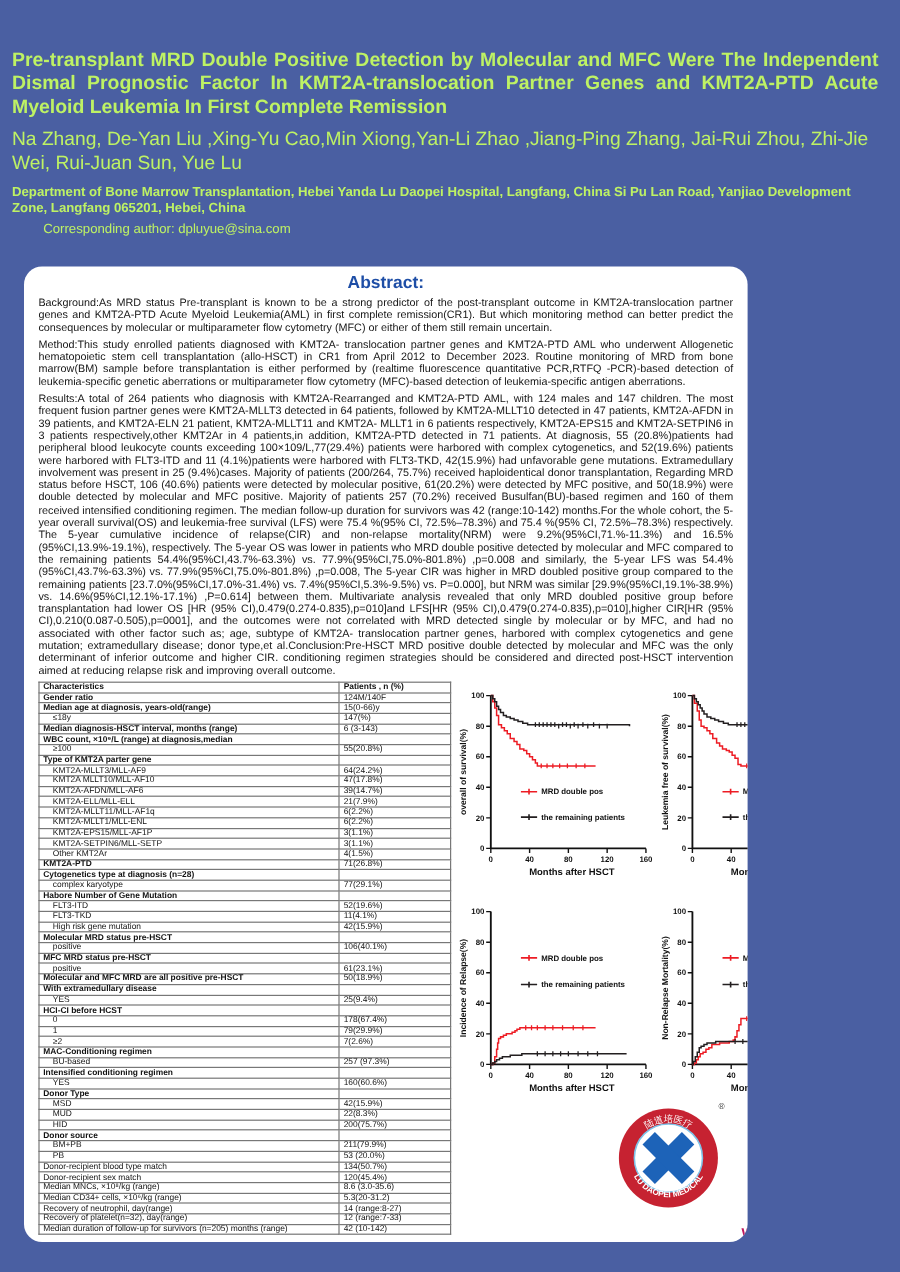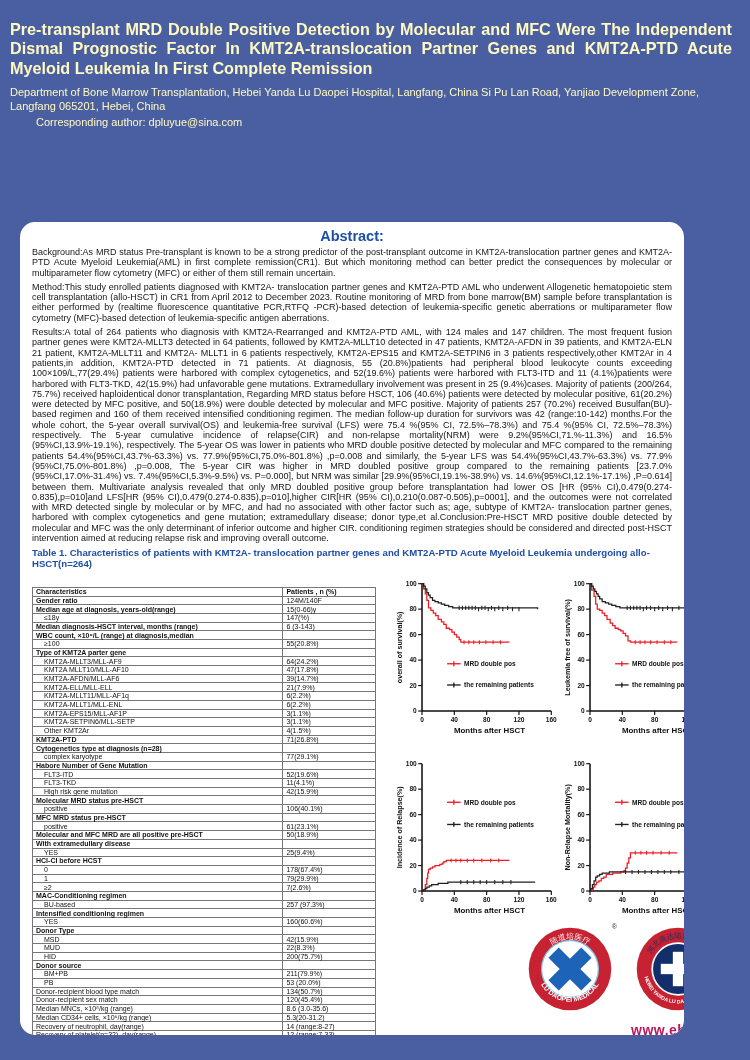--- a/index.html
+++ b/index.html
@@ -2,34 +2,34 @@
 <html><head>
 <meta charset="utf-8">
 <style>
   html,body{margin:0;padding:0;}
   body{width:750px;height:1060px;font-family:"Liberation Sans","DejaVu Sans",sans-serif;}
   .poster{position:relative;width:750px;height:1060px;background:#4a5fa2;overflow:hidden;}
   
   .header{display:flex;height:212px;}
   .logo-box{width:258px;padding:12px 0 0 22px;}
   .logo-box svg{width:194px;height:146px;display:block;}
-  .head-text{flex:1;padding:20px 18px 0 10px;color:#fef9c3;}
+  .head-text{flex:1;padding:20px 18px 0 10px;color:#bef264;margin-top:21px;}
   .title{font-size:16.2px;font-weight:bold;line-height:1.2;text-align:justify;}
   .authors{font-size:16px;line-height:1.22;margin-top:8px;}
-  .affil{font-size:11px;line-height:1.28;margin-top:7px;}
+  .affil{font-size:11px;line-height:1.28;margin-top:7px;font-weight:bold;}
   .corr{font-size:11px;margin-top:3px;padding-left:26px;}
   
-  .panel{position:absolute;left:20px;top:222px;width:664px;height:813px;background:#ffffff;
+  .panel{position:absolute;left:20px;top:222px;width:603px;height:813px;background:#ffffff;
          border-radius:15px;padding:5px 12px 6px;box-sizing:border-box;overflow:hidden;}
   .abs-head{text-align:center;color:#1e4ea6;font-weight:bold;font-size:14.5px;margin:1px 0 3px;}
   .abs-body{color:#161616;}
   .para{font-size:9px;line-height:10.3px;text-align:justify;margin:0 0 4px;}
   .para b{font-weight:normal;}
   .tbl-title{color:#1e4ea6;font-weight:bold;font-size:9.6px;margin:3px 0 3px;}
-  .content{display:flex;gap:19px;align-items:flex-end;}
+  .content{display:flex;gap:6px;}
   .table-col{width:344px;}
   table{width:100%;border-collapse:collapse;font-size:7px;color:#111;}
   th,td{border:1px solid #777;padding:0.3px 3px;line-height:7.1px;text-align:left;font-weight:normal;vertical-align:middle;}
   th{font-weight:bold;}
   td.val{width:27%;}
   td.c-b{font-weight:bold;}
   td.c-i{padding-left:11px;}
   .charts-col{position:relative;flex:1;height:476px;}
   .chart{position:absolute;width:164px;height:170px;}
   #chart-0{left:0;top:0;} #chart-1{left:168px;top:0;}
@@ -41,33 +41,33 @@
   .website{position:absolute;left:236px;top:450px;font-size:14px;font-weight:bold;color:#be185d;letter-spacing:0.5px;}
 </style>
 </head>
 <body>
 
 <div class="poster">
 
   <div class="header">
     <div class="head-text">
       <div class="title">Pre-transplant MRD Double Positive Detection by Molecular and MFC Were The Independent Dismal Prognostic Factor In KMT2A-translocation Partner Genes and KMT2A-PTD Acute Myeloid Leukemia In First Complete Remission</div>
+      <div class="authors">Na Zhang, De-Yan Liu ,Xing-Yu Cao,Min Xiong,Yan-Li Zhao ,Jiang-Ping Zhang, Jai-Rui Zhou, Zhi-Jie Wei, Rui-Juan Sun, Yue Lu</div>
       <div class="affil">Department of Bone Marrow Transplantation, Hebei Yanda Lu Daopei Hospital, Langfang, China Si Pu Lan Road, Yanjiao Development Zone, Langfang 065201, Hebei, China</div>
       <div class="corr">Corresponding author: dpluyue@sina.com</div>
     </div>
   </div>
 
   <div class="panel">
     <div class="abs-head">Abstract:</div>
     <div class="abs-body">
         <p class="para"><b>Background:</b>As MRD status Pre-transplant is known to be a strong predictor of the post-transplant outcome in KMT2A-translocation partner genes and KMT2A-PTD Acute Myeloid Leukemia(AML) in first complete remission(CR1). But which monitoring method can better predict the consequences by molecular or multiparameter flow cytometry (MFC) or either of them still remain uncertain.</p>
         <p class="para"><b>Method:</b>This study enrolled patients diagnosed with KMT2A- translocation partner genes and KMT2A-PTD AML who underwent Allogenetic hematopoietic stem cell transplantation (allo-HSCT) in CR1 from April 2012 to December 2023. Routine monitoring of MRD from bone marrow(BM) sample before transplantation is either performed by (realtime fluorescence quantitative PCR,RTFQ -PCR)-based detection of leukemia-specific genetic aberrations or multiparameter flow cytometry (MFC)-based detection of leukemia-specific antigen aberrations.</p>
         <p class="para"><b>Results:</b>A total of 264 patients who diagnosis with KMT2A-Rearranged and KMT2A-PTD AML, with 124 males and 147 children. The most frequent fusion partner genes were KMT2A-MLLT3 detected in 64 patients, followed by KMT2A-MLLT10 detected in 47 patients, KMT2A-AFDN in 39 patients, and KMT2A-ELN 21 patient, KMT2A-MLLT11 and KMT2A- MLLT1 in 6 patients respectively, KMT2A-EPS15 and KMT2A-SETPIN6 in 3 patients respectively,other KMT2Ar in 4 patients,in addition, KMT2A-PTD detected in 71 patients. At diagnosis, 55 (20.8%)patients had peripheral blood leukocyte counts exceeding 100×109/L,77(29.4%) patients were harbored with complex cytogenetics, and 52(19.6%) patients were harbored with FLT3-ITD and 11 (4.1%)patients were harbored with FLT3-TKD, 42(15.9%) had unfavorable gene mutations. Extramedullary involvement was present in 25 (9.4%)cases. Majority of patients (200/264, 75.7%) received haploidentical donor transplantation, Regarding MRD status before HSCT, 106 (40.6%) patients were detected by molecular positive, 61(20.2%) were detected by MFC positive, and 50(18.9%) were double detected by molecular and MFC positive. Majority of patients 257 (70.2%) received Busulfan(BU)-based regimen and 160 of them received intensified conditioning regimen. The median follow-up duration for survivors was 42 (range:10-142) months.For the whole cohort, the 5-year overall survival(OS) and leukemia-free survival (LFS) were 75.4 %(95% CI, 72.5%–78.3%) and 75.4 %(95% CI, 72.5%–78.3%) respectively. The 5-year cumulative incidence of relapse(CIR) and non-relapse mortality(NRM) were 9.2%(95%CI,71.%-11.3%) and 16.5%(95%CI,13.9%-19.1%), respectively. The 5-year OS was lower in patients who MRD double positive detected by molecular and MFC compared to the remaining patients 54.4%(95%CI,43.7%-63.3%) vs. 77.9%(95%CI,75.0%-801.8%) ,p=0.008 and similarly, the 5-year LFS was 54.4%(95%CI,43.7%-63.3%) vs. 77.9%(95%CI,75.0%-801.8%) ,p=0.008, The 5-year CIR was higher in MRD doubled positive group compared to the remaining patients [23.7.0%(95%CI,17.0%-31.4%) vs. 7.4%(95%CI,5.3%-9.5%) vs. P=0.000], but NRM was similar [29.9%(95%CI,19.1%-38.9%) vs. 14.6%(95%CI,12.1%-17.1%) ,P=0.614] between them. Multivariate analysis revealed that only MRD doubled positive group before transplantation had lower OS [HR (95% CI),0.479(0.274-0.835),p=010]and LFS[HR (95% CI),0.479(0.274-0.835),p=010],higher CIR[HR (95% CI),0.210(0.087-0.505),p=0001], and the outcomes were not correlated with MRD detected single by molecular or by MFC, and had no associated with other factor such as; age, subtype of KMT2A- translocation partner genes, harbored with complex cytogenetics and gene mutation; extramedullary disease; donor type,et al.<b>Conclusion:</b>Pre-HSCT MRD positive double detected by molecular and MFC was the only determinant of inferior outcome and higher CIR. conditioning regimen strategies should be considered and directed post-HSCT intervention aimed at reducing relapse risk and improving overall outcome.</p>
       </div>
-    <div class="tbl-title">Table 1. Characteristics of patients with KMT2A- translocation partner genes and KMT2A-PTD Acute Myeloid Leukemia undergoing allo-HSCT(n=264)</div>
 
     <div class="content">
       <div class="table-col">
         <table>
           <thead>
             <tr>
               <th>Characteristics</th>
               <th>Patients , n (%)</th>
             </tr>
           </thead>

